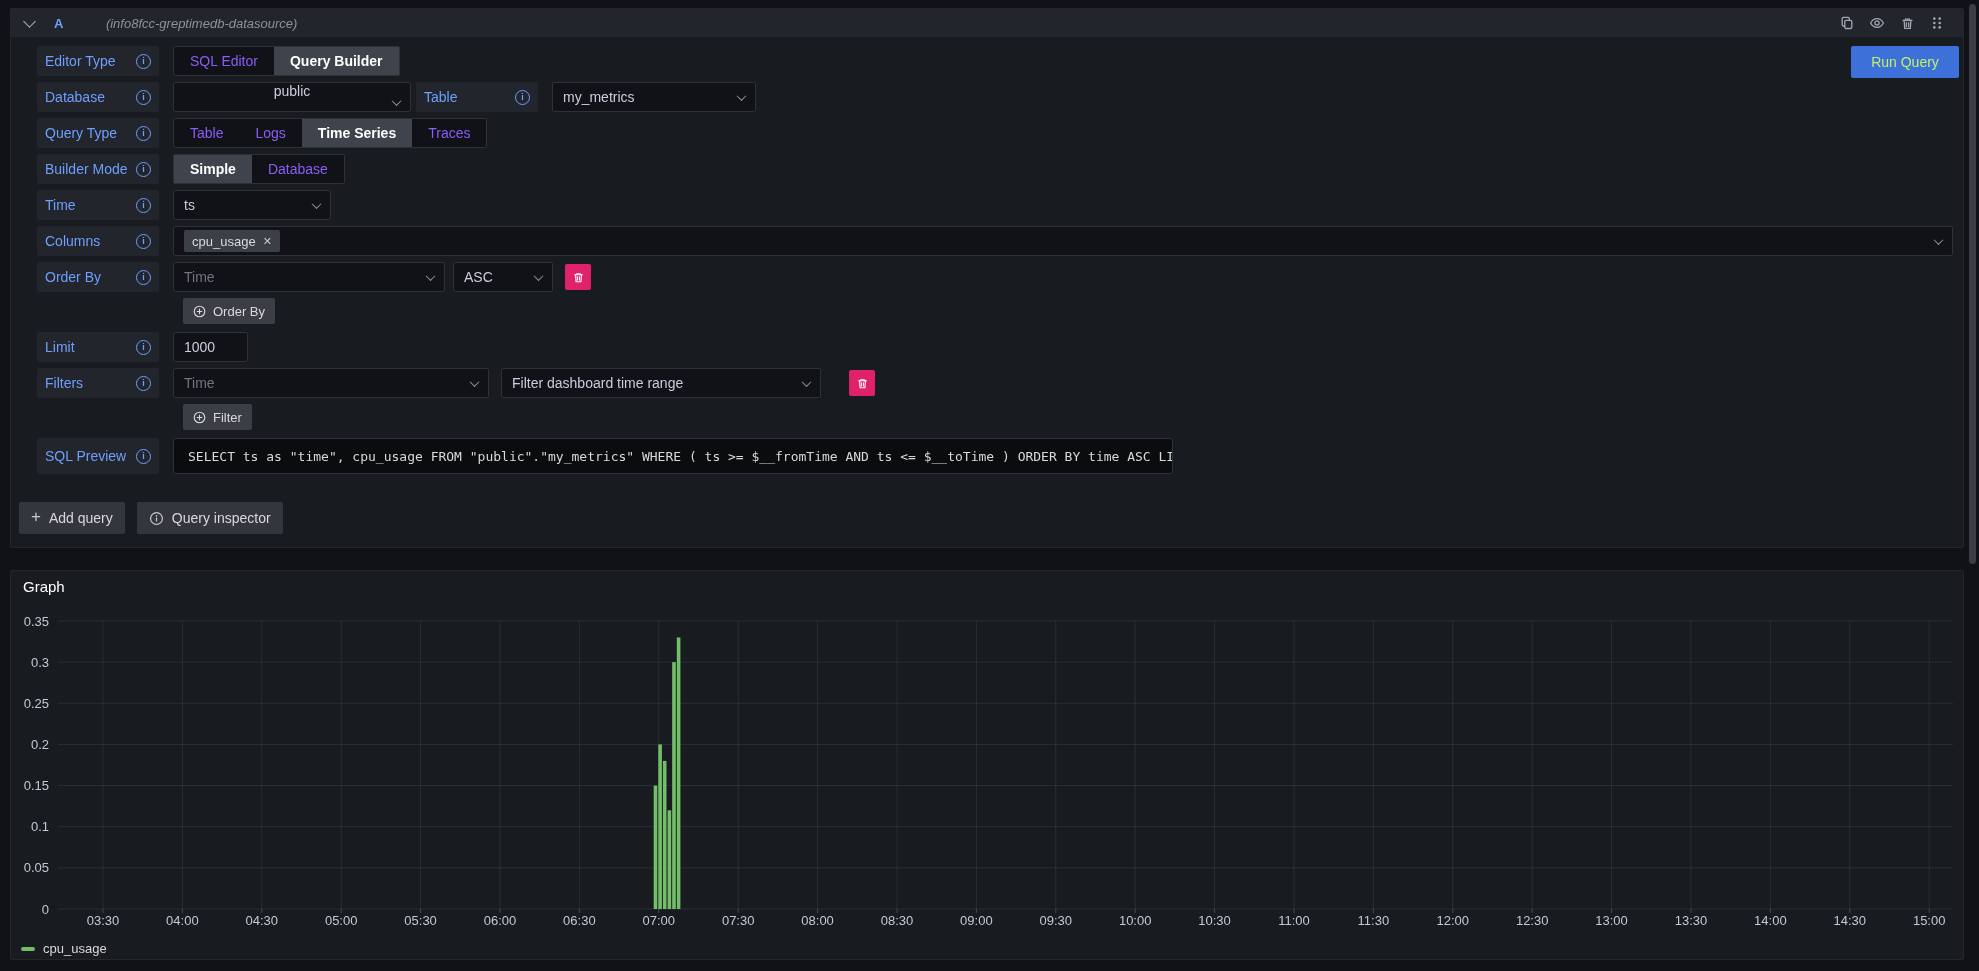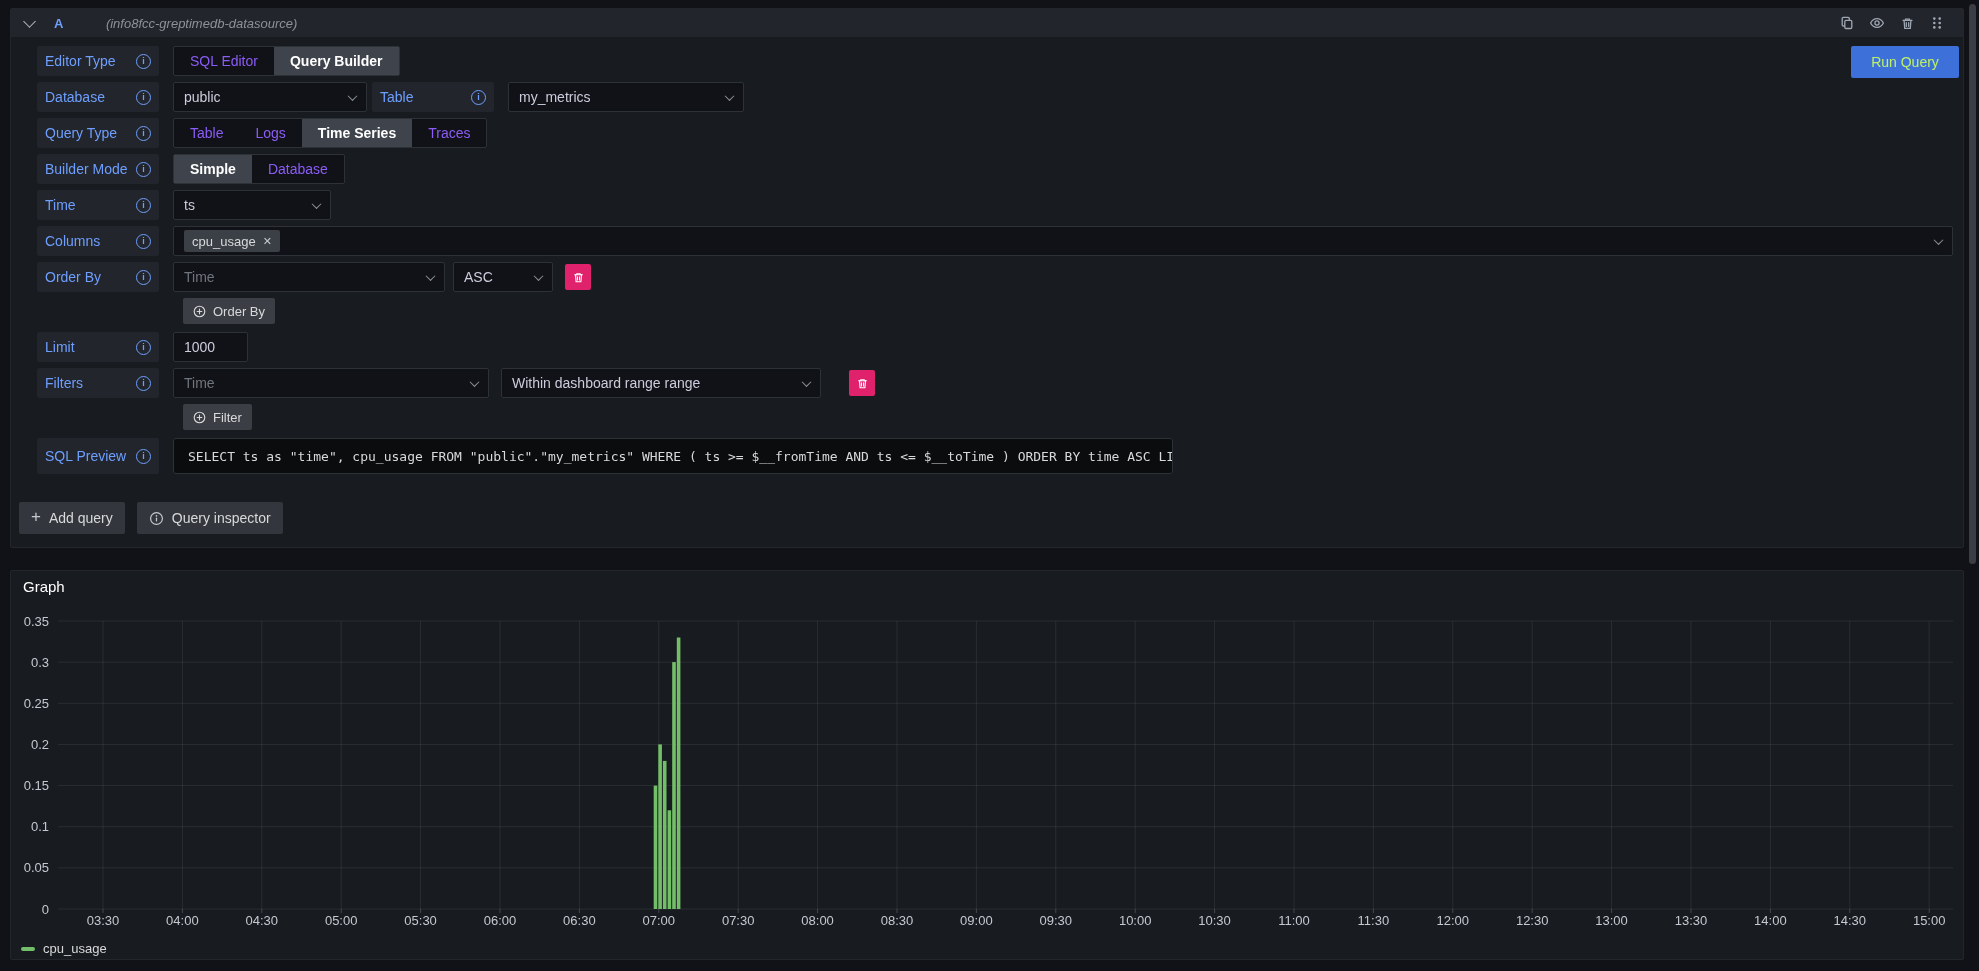--- a/index.html
+++ b/index.html
@@ -125,29 +125,29 @@
           <span class="opt">SQL Editor</span>
           <span class="opt sel">Query Builder</span>
         </div>
       </div>
 
       <div class="frow">
         <div class="flabel">
           <span>Database</span>
           <span class="info-icon">i</span>
         </div>
-        <div class="gselect" style="width:194px;">
+        <div class="gselect" style="width:238px;flex-direction:column;">
           <span>public</span>
           <span class="caret"></span>
         </div>
         <div class="flabel" style="margin-left:5px;">
           <span>Table</span>
           <span class="info-icon">i</span>
         </div>
-        <div class="gselect" style="width:236px;gap:16px;">
+        <div class="gselect" style="width:204px;gap:16px;">
           <span>my_metrics</span>
           <span class="caret"></span>
         </div>
       </div>
 
       <div class="frow">
         <div class="flabel">
           <span>Query Type</span>
           <span class="info-icon">i</span>
         </div>
@@ -239,21 +239,21 @@
       <div class="frow">
         <div class="flabel">
           <span>Filters</span>
           <span class="info-icon">i</span>
         </div>
         <div class="gselect" style="width:316px;">
           <span class="placeholder">Time</span>
           <span class="caret"></span>
         </div>
         <div class="gselect" style="width:320px;margin-left:12px;">
-          <span>Within dashboard range range</span>
+          <span>Filter dashboard time range</span>
           <span class="caret"></span>
         </div>
         <button class="trash-btn" style="margin-left:28px;">
           <svg viewBox="0 0 14 14" width="13" height="13" fill="none" stroke="#ffffff" stroke-width="1.2" stroke-linecap="round">
             <path d="M2.8 4h8.4"></path>
               <path d="M5.2 4V2.9h3.6V4"></path>
             <path d="M3.8 4l.6 7.6h5.2l.6-7.6"></path>
               <path d="M5.9 6.3v3.4M8.1 6.3v3.4"></path>
           </svg>
         </button>

